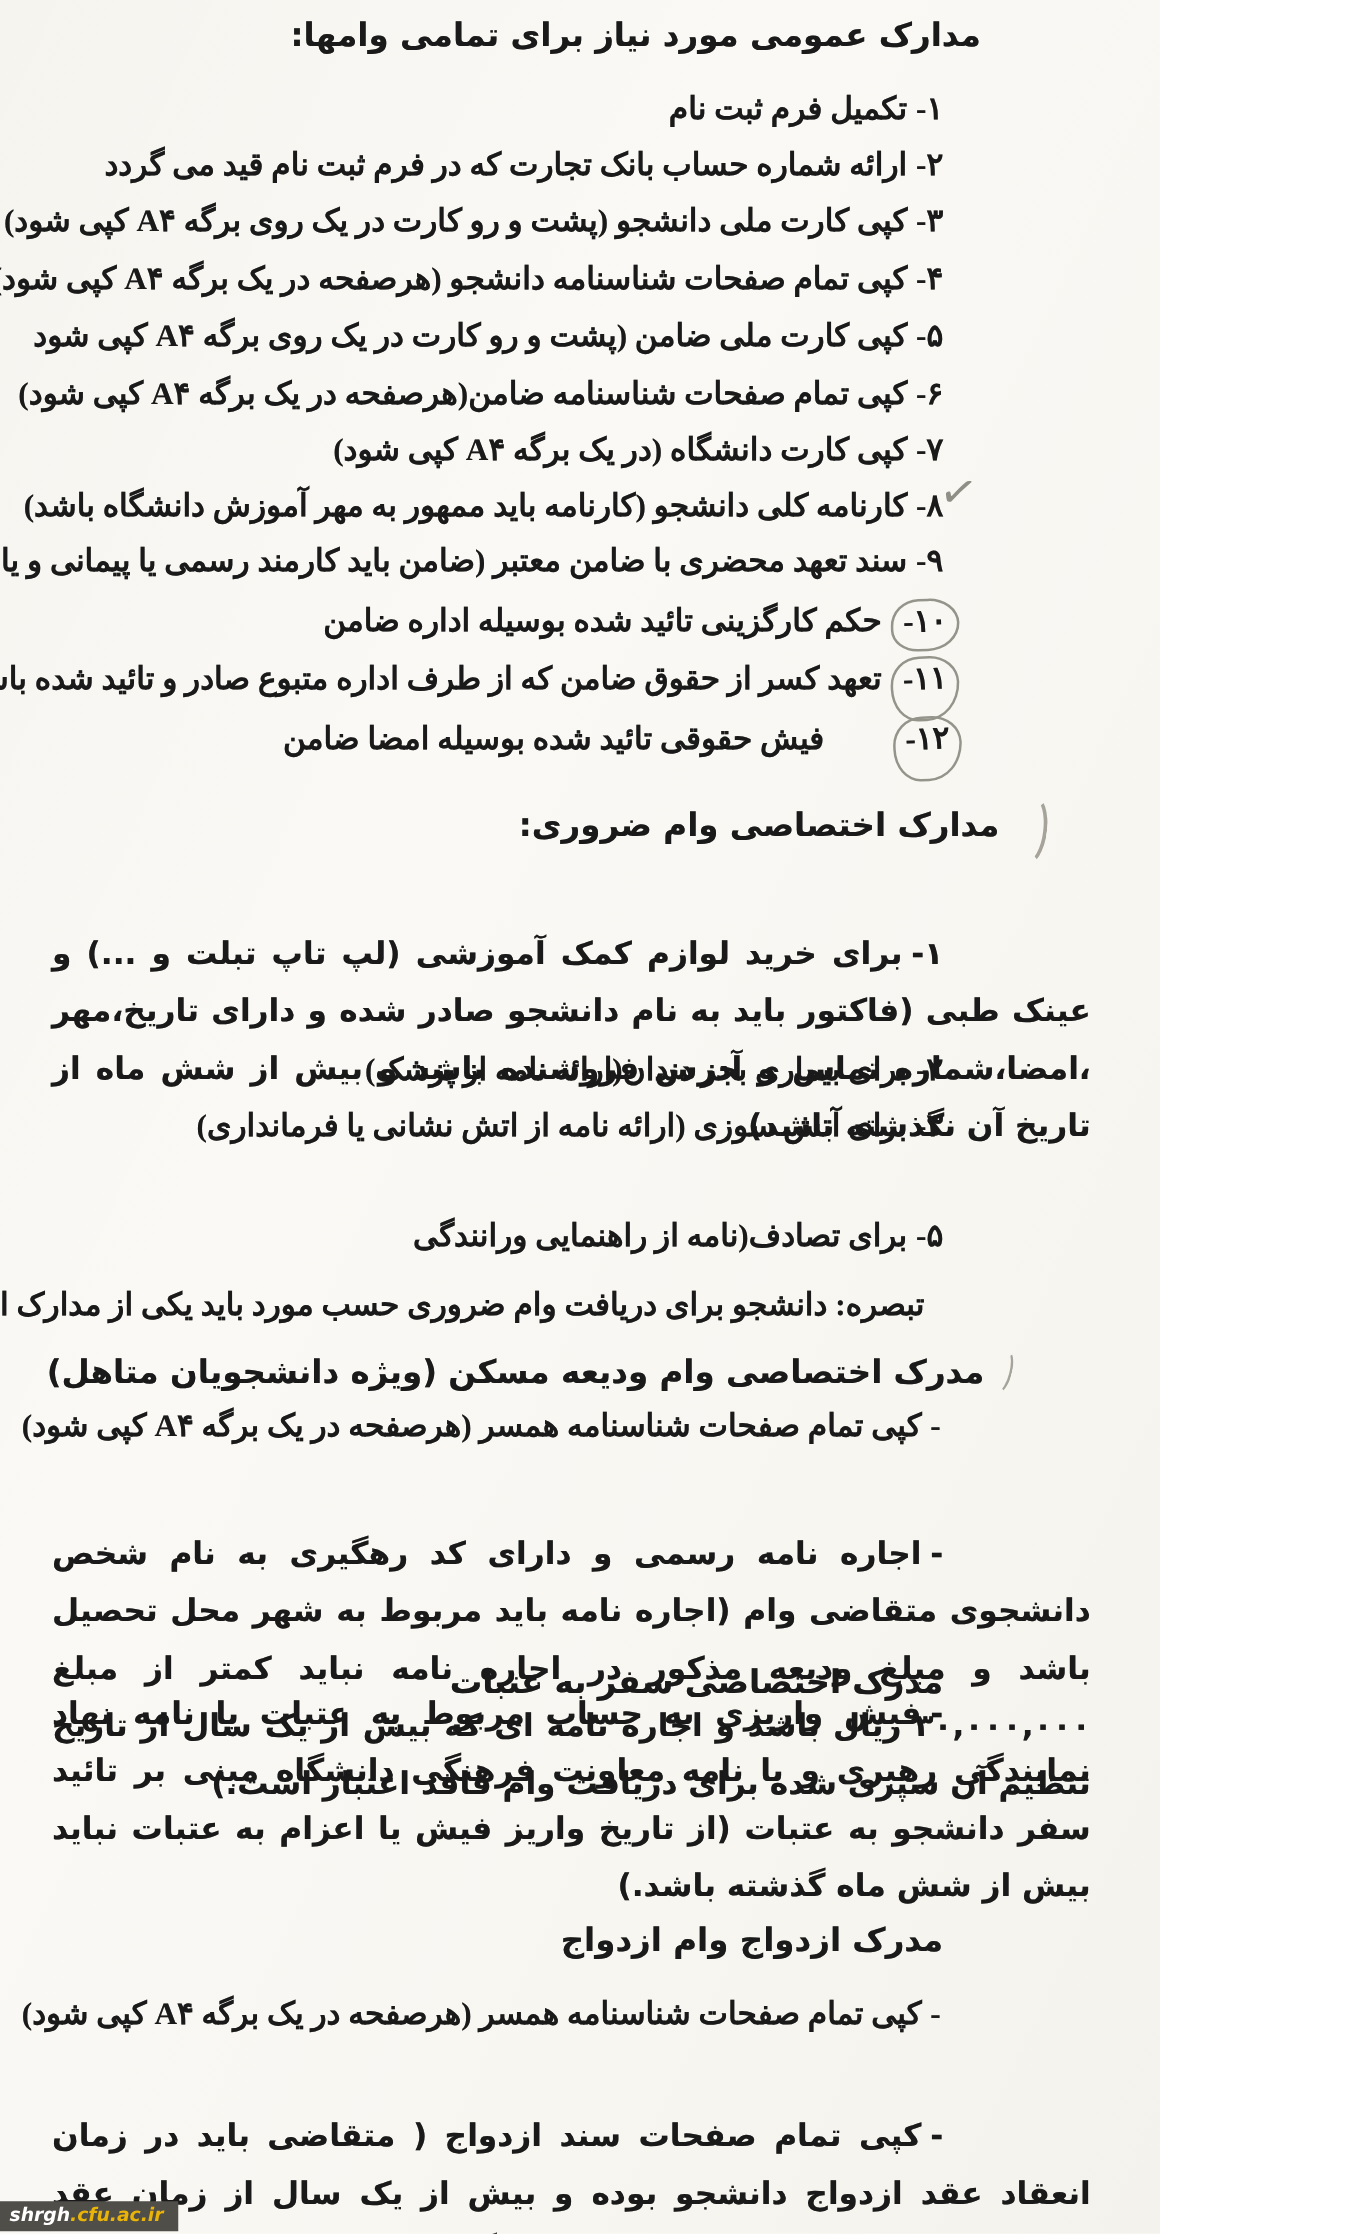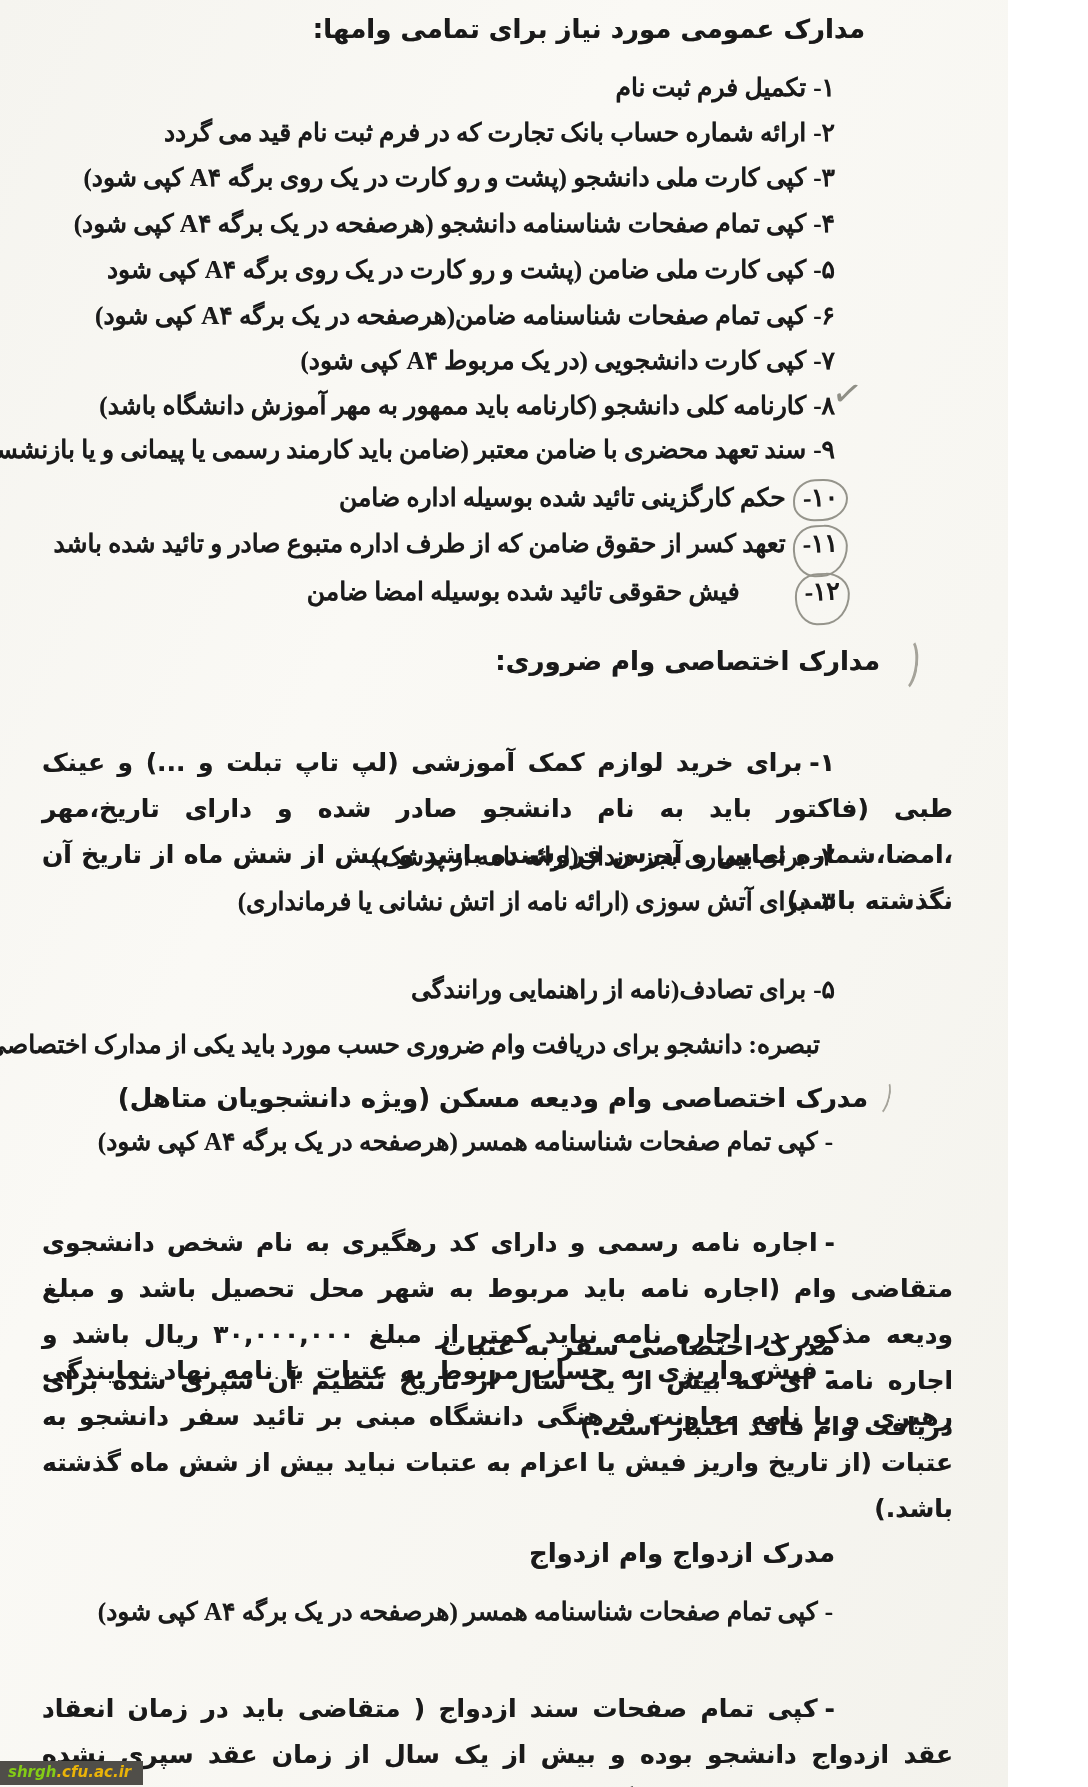--- a/index.html
+++ b/index.html
@@ -1,18 +1,18 @@
 <!DOCTYPE html>
 <html lang="fa"><head>
 <meta charset="utf-8">
 <style>
   html,body{margin:0;padding:0;}
   body{width:1088px;height:1787px;font-family:"DejaVu Sans",sans-serif;}
   .page{
-    position:relative;width:1008px;height:1787px;overflow:hidden;direction:rtl;
+    position:relative;width:928px;height:1787px;overflow:hidden;direction:rtl;
     background:linear-gradient(115deg,#f5f4ef 0%,#faf9f5 35%,#f7f6f1 70%,#f3f2ec 100%);
     color:#1a1a1a;
   }
   .ln{
     position:absolute;font-size:25px;font-weight:bold;line-height:40px;
     white-space:nowrap;text-shadow:0 0 0.5px rgba(25,25,25,0.55);font-family:Liberation Serif, serif;
   }
   .hd{
     position:absolute;font-size:26px;font-weight:bold;line-height:42px;
     white-space:nowrap;text-shadow:0 0 0.5px rgba(25,25,25,0.6);
@@ -44,21 +44,21 @@
     position:absolute;right:-22px;top:2px;width:11px;height:32px;
     border:2.5px solid transparent;border-right-color:#a5a39a;
     border-radius:50%;transform:rotate(14deg);
   }
   .note{font-size:25px;}
   .wm{
     position:absolute;left:0;top:1761px;background:#504e49;direction:ltr;
     padding:2px 12px 4px 8px;font-style:italic;font-weight:bold;font-size:15px;
     white-space:nowrap;
   }
-  .wm .p1{color:#84cc16;}
+  .wm .p1{color:#ffffff;}
   .wm .p2{color:#eab308;}
 </style>
 </head>
 <body>
 
 <div class="page">
 
   <div class="hd" style="top:8px;right:143px">مدارک عمومی مورد نیاز برای تمامی وامها:</div>
 
   <div class="ln" style="top:68px;right:173px">
@@ -73,21 +73,21 @@
   <div class="ln" style="top:204px;right:173px">
     <span class="num">۴-</span><span>کپی تمام صفحات شناسنامه دانشجو (هرصفحه در یک برگه A۴ کپی شود)</span>
   </div>
   <div class="ln" style="top:250px;right:173px">
     <span class="num">۵-</span><span>کپی کارت ملی ضامن (پشت و رو کارت در یک روی برگه A۴  کپی شود</span>
   </div>
   <div class="ln" style="top:296px;right:173px">
     <span class="num">۶-</span><span>کپی تمام صفحات شناسنامه ضامن(هرصفحه در یک برگه A۴ کپی شود)</span>
   </div>
   <div class="ln" style="top:341px;right:173px">
-    <span class="num">۷-</span><span>کپی کارت دانشجویی (در یک مربوط A۴ کپی شود)</span>
+    <span class="num">۷-</span><span>کپی کارت دانشگاه (در یک برگه A۴ کپی شود)</span>
   </div>
   <div class="ln" style="top:386px;right:173px">
     <span class="check">✓</span>
     <span class="num">۸-</span><span>کارنامه کلی دانشجو (کارنامه باید ممهور به مهر آموزش دانشگاه باشد)</span>
   </div>
   <div class="ln" style="top:430px;right:173px">
     <span class="num">۹-</span><span>سند تعهد محضری با ضامن معتبر (ضامن باید کارمند رسمی یا پیمانی و یا بازنشسته دولت باشد)</span>
   </div>
   <div class="ln" style="top:478px;right:160px">
     <span class="num circled">۱۰-</span><span>حکم کارگزینی تائید شده بوسیله اداره ضامن</span>

